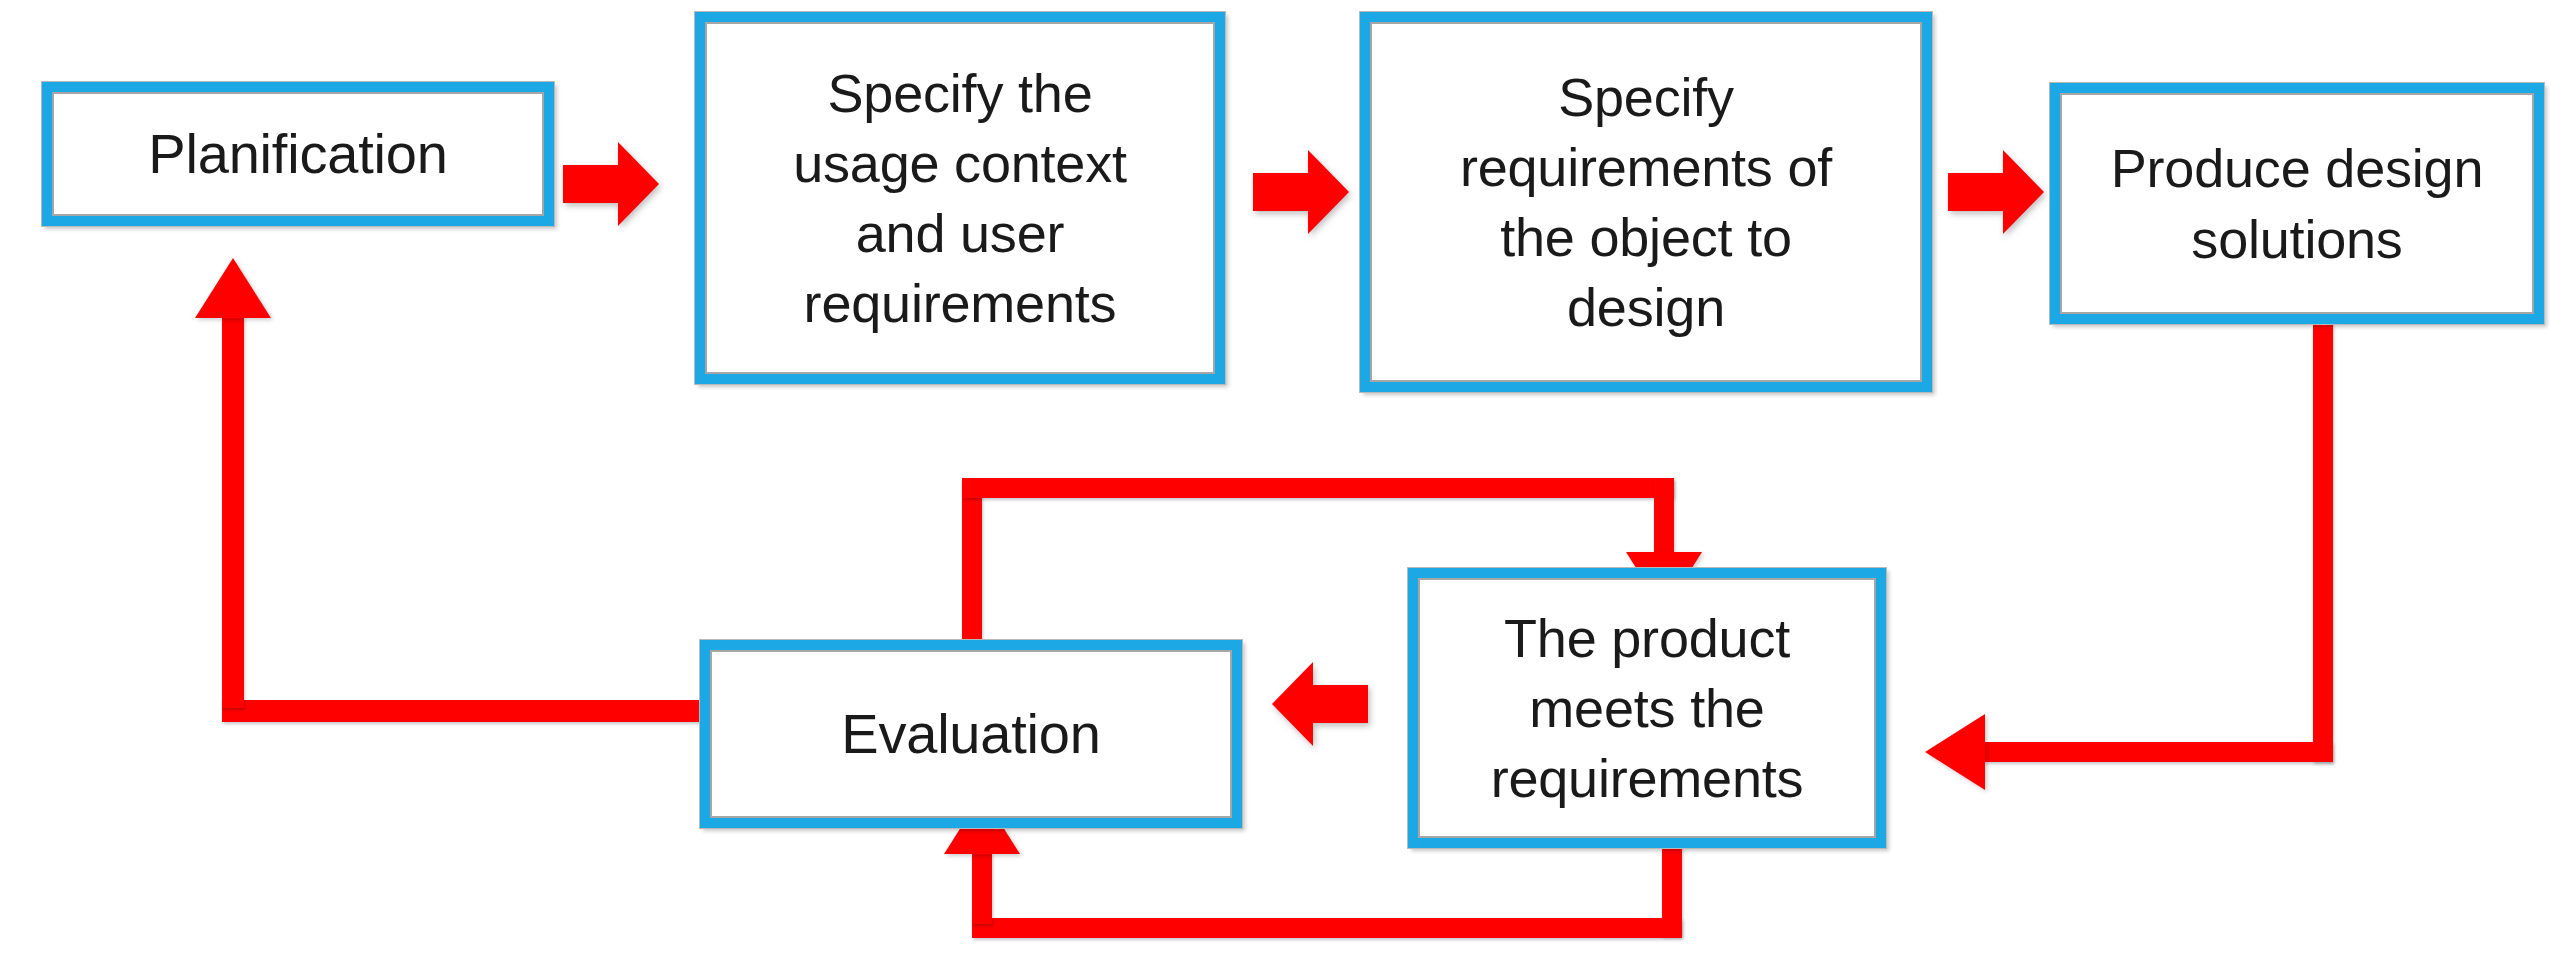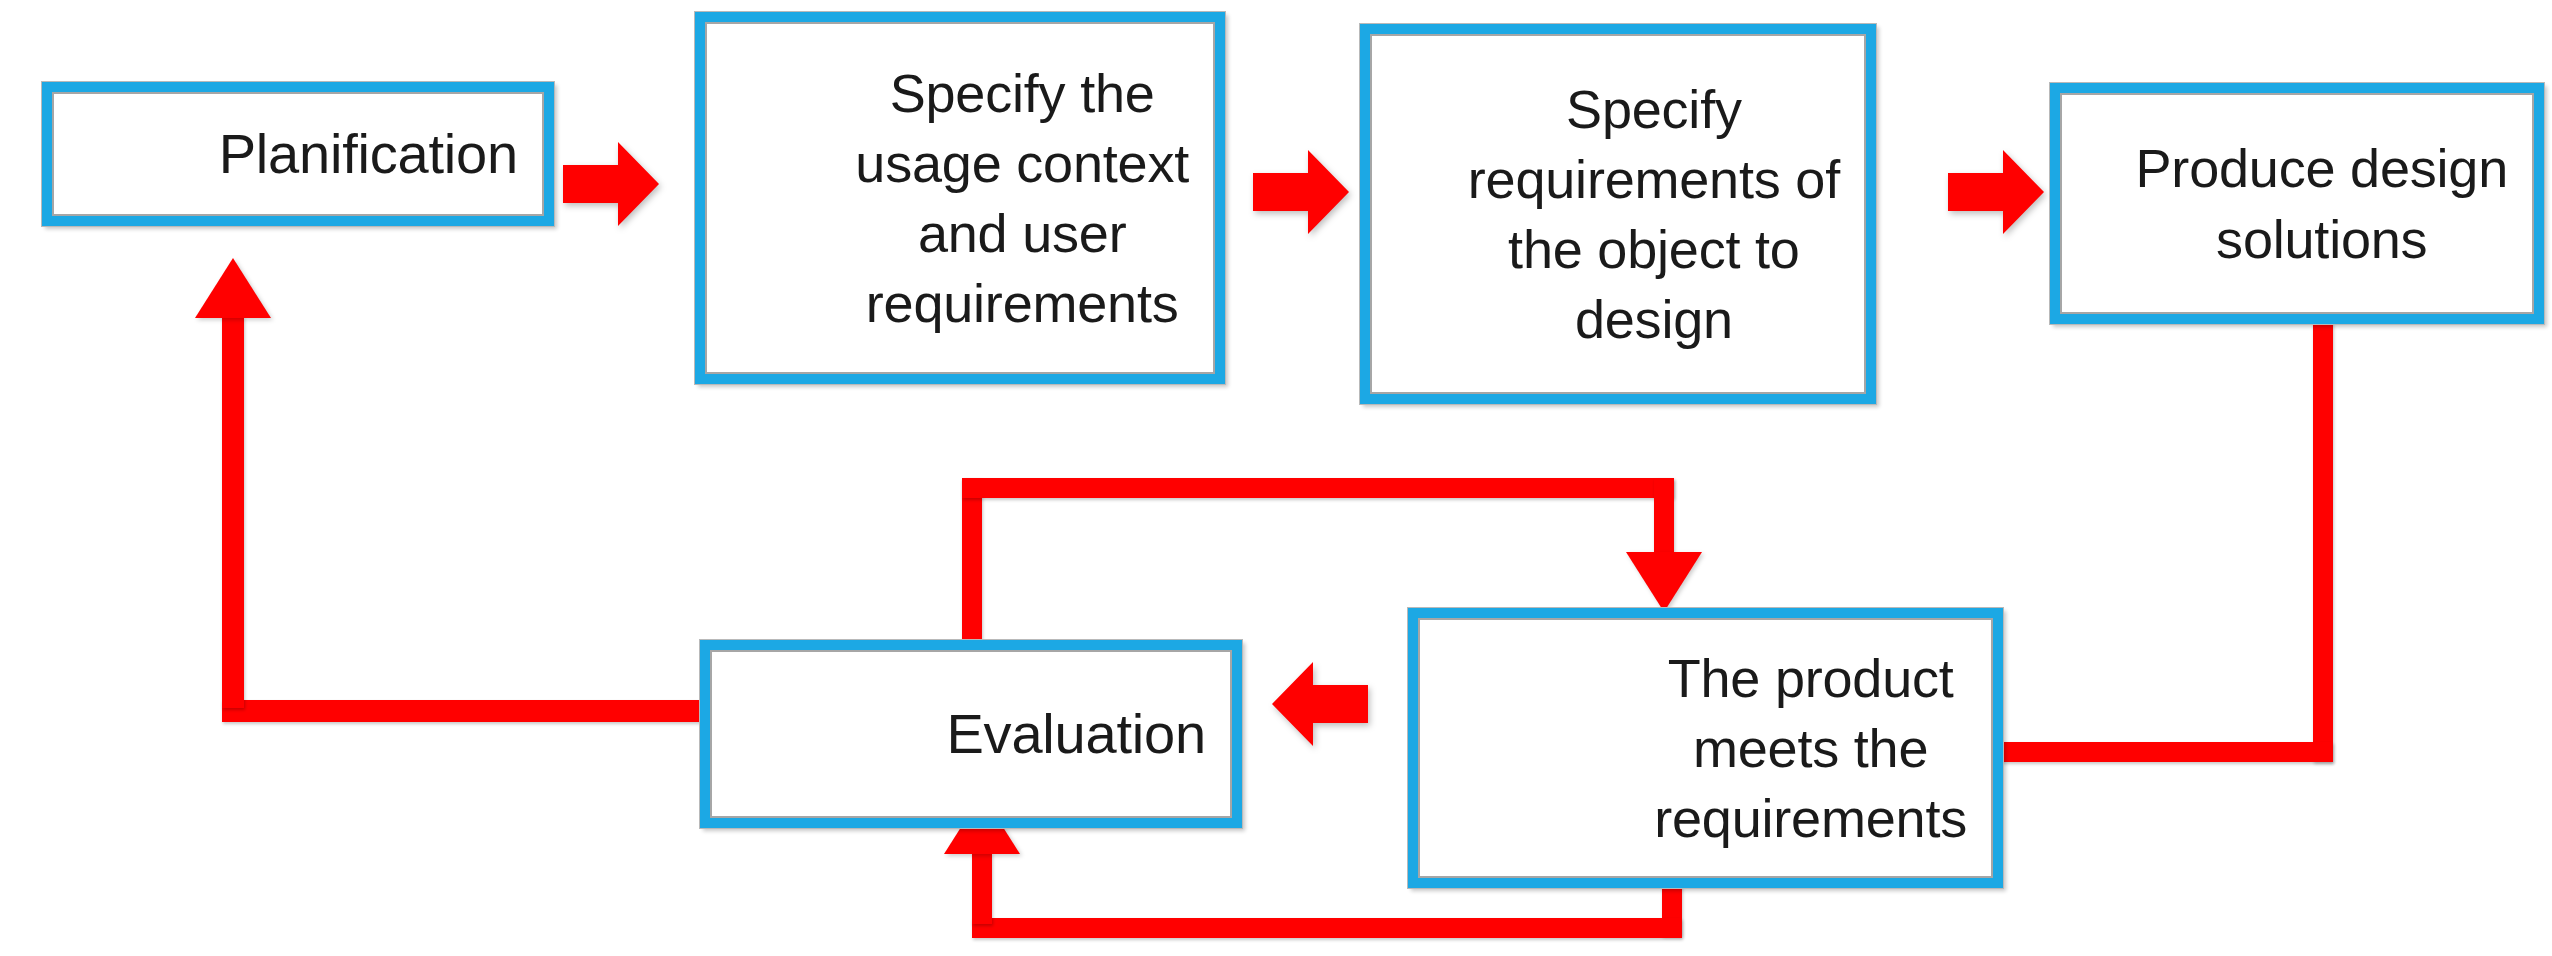--- a/index.html
+++ b/index.html
@@ -14,40 +14,40 @@
     background:#ffffff;
     border:10px solid #1CA8E4;
     box-shadow:0 0 0 1px #b9b9b9, 3px 3px 4px rgba(0,0,0,0.22);
     display:flex;align-items:center;justify-content:center;
     z-index:5;
   }
   .node .inner{
     box-sizing:border-box;
     width:100%;height:100%;
     border:2px solid #a6a6a6;
-    display:flex;align-items:center;justify-content:flex-end;
-    padding:4px 24px;
+    display:flex;align-items:center;justify-content:center;
+    padding:4px 16px;
   }
   .node .label{
     color:#1a1a1a;
     text-align:center;
     font-size:54px;
     line-height:1.30;
     font-weight:400;
     white-space:pre-line;
     letter-spacing:-0.2px;
   }
 
   
   #node-planification{left:22px;  top:82px;  width:512px; height:144px;margin-left:20px;}
   #node-usage-context{left:695px; top:12px;  width:530px; height:372px;}
-  #node-object-requirements{left:1360px;top:24px;width:516px;height:380px;}
+  #node-object-requirements{left:1360px;top:12px;width:572px;height:380px;}
   #node-design-solutions{left:2050px;top:83px; width:494px; height:241px;}
   #node-evaluation{left:700px;  top:640px; width:542px; height:188px;}
-  #node-product-meets{left:1408px;top:568px;width:595px; height:280px;margin-top:40px;}
+  #node-product-meets{left:1408px;top:568px;width:478px; height:280px;}
 
   #node-planification .label{font-size:56px;}
   #node-evaluation .label{font-size:56px;}
   #node-design-solutions .label{font-size:54px;}
 
   
   .rl{position:absolute;background:#FF0000;z-index:3;
       box-shadow:1px 2px 3px rgba(0,0,0,0.22);}
 
   

